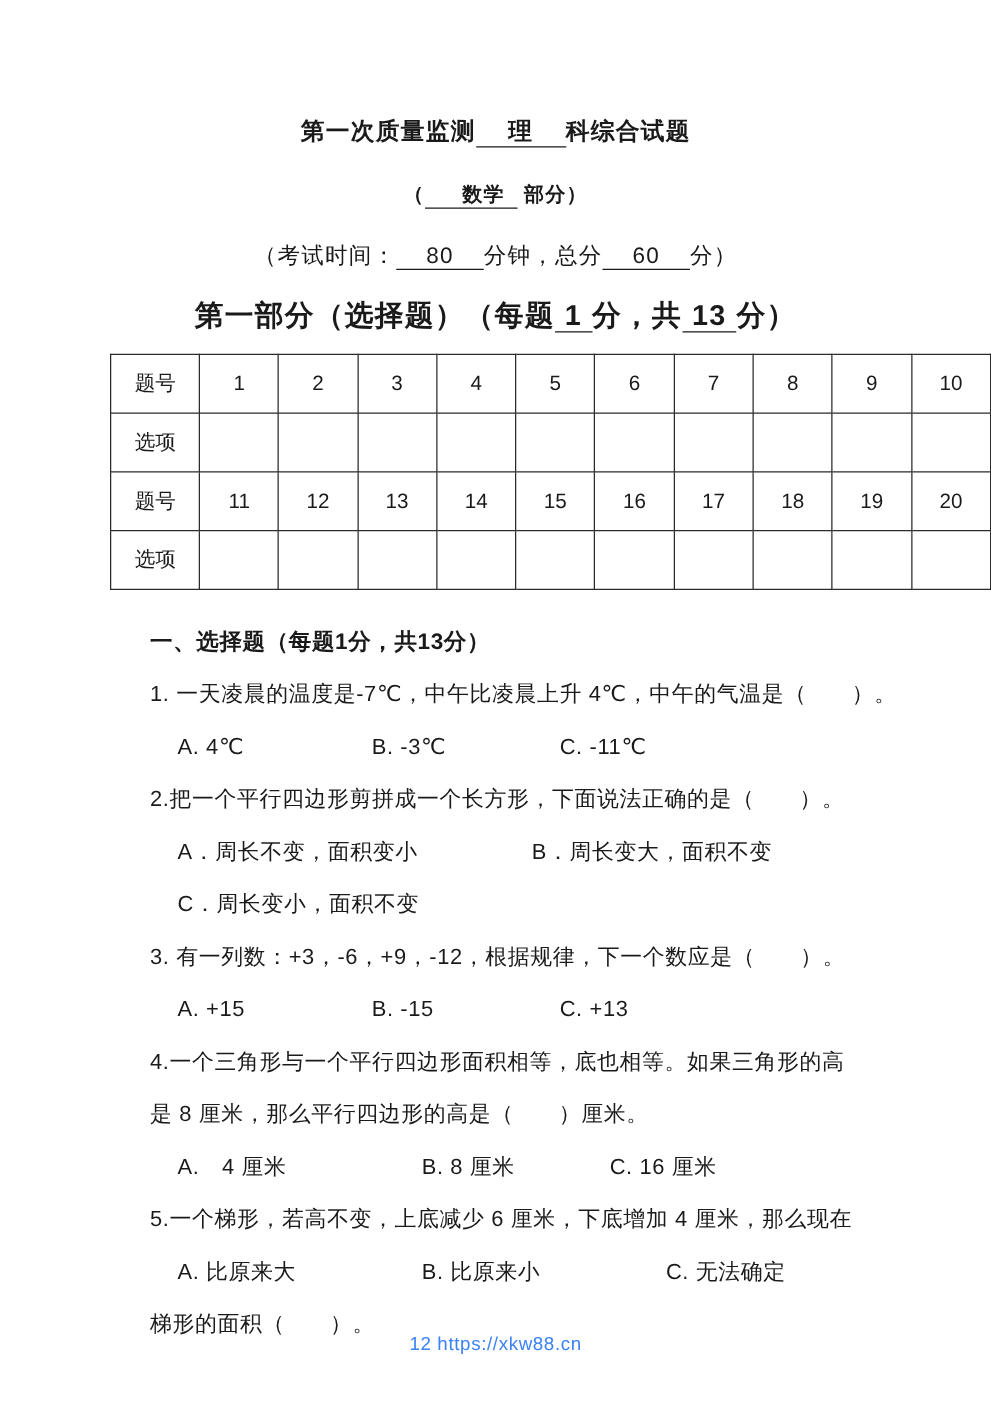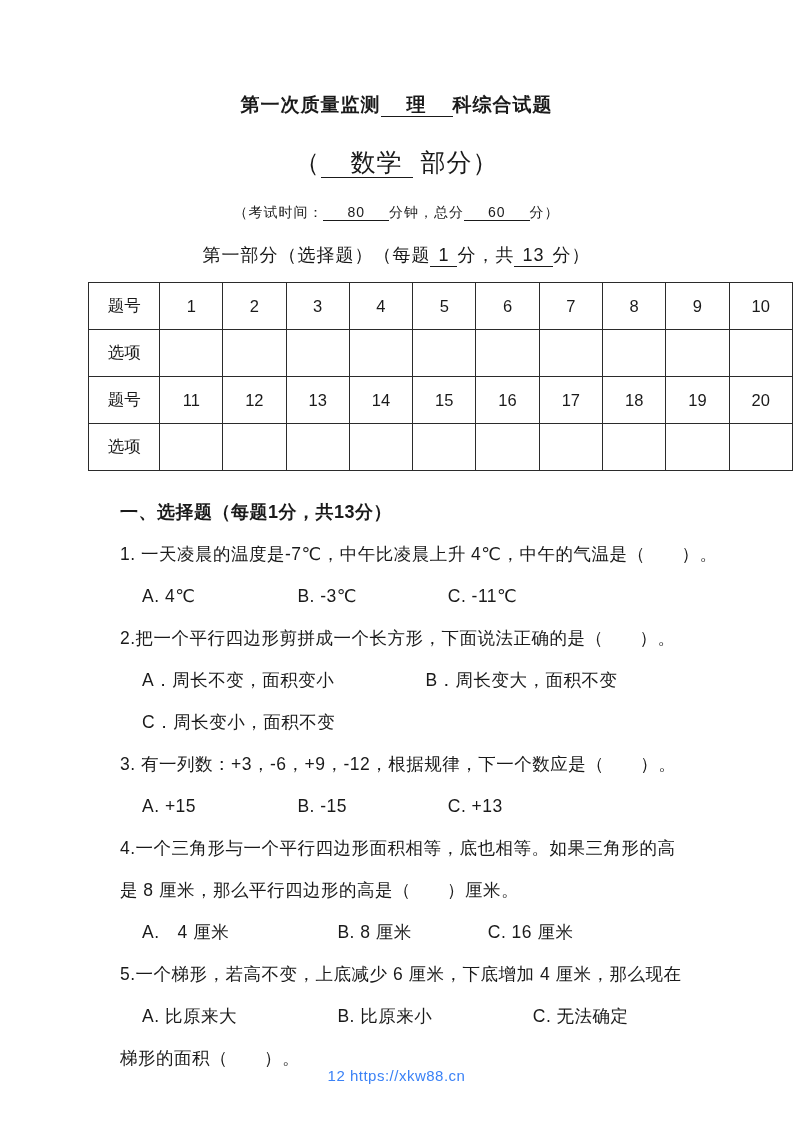--- a/index.html
+++ b/index.html
@@ -16,34 +16,34 @@
     padding-top: 92px;
   }
   .center { text-align: center; }
   .title {
     font-size: 19px;
     font-weight: 700;
     letter-spacing: 1px;
   }
   .subtitle {
     margin-top: 28px;
-    font-size: 25px;
-    font-weight: 400;
+    font-size: 16px;
+    font-weight: 700;
     letter-spacing: 1px;
   }
   .exam-info {
     margin-top: 25px;
-    font-size: 14px;
+    font-size: 18px;
     font-weight: 400;
     letter-spacing: 1px;
   }
   .section-heading {
     margin-top: 21px;
-    font-size: 18px;
-    font-weight: 400;
+    font-size: 23px;
+    font-weight: 700;
     letter-spacing: 1px;
   }
   .blank {
     border-bottom: 1.5px solid #1a1a1a;
     display: inline-block;
     line-height: 1.1;
   }
   .blank.b-title  { padding: 0 26px; }
   .blank.b-subj   { padding: 0 10px 0 30px; }
   .blank.b-num    { padding: 0 24px; }

